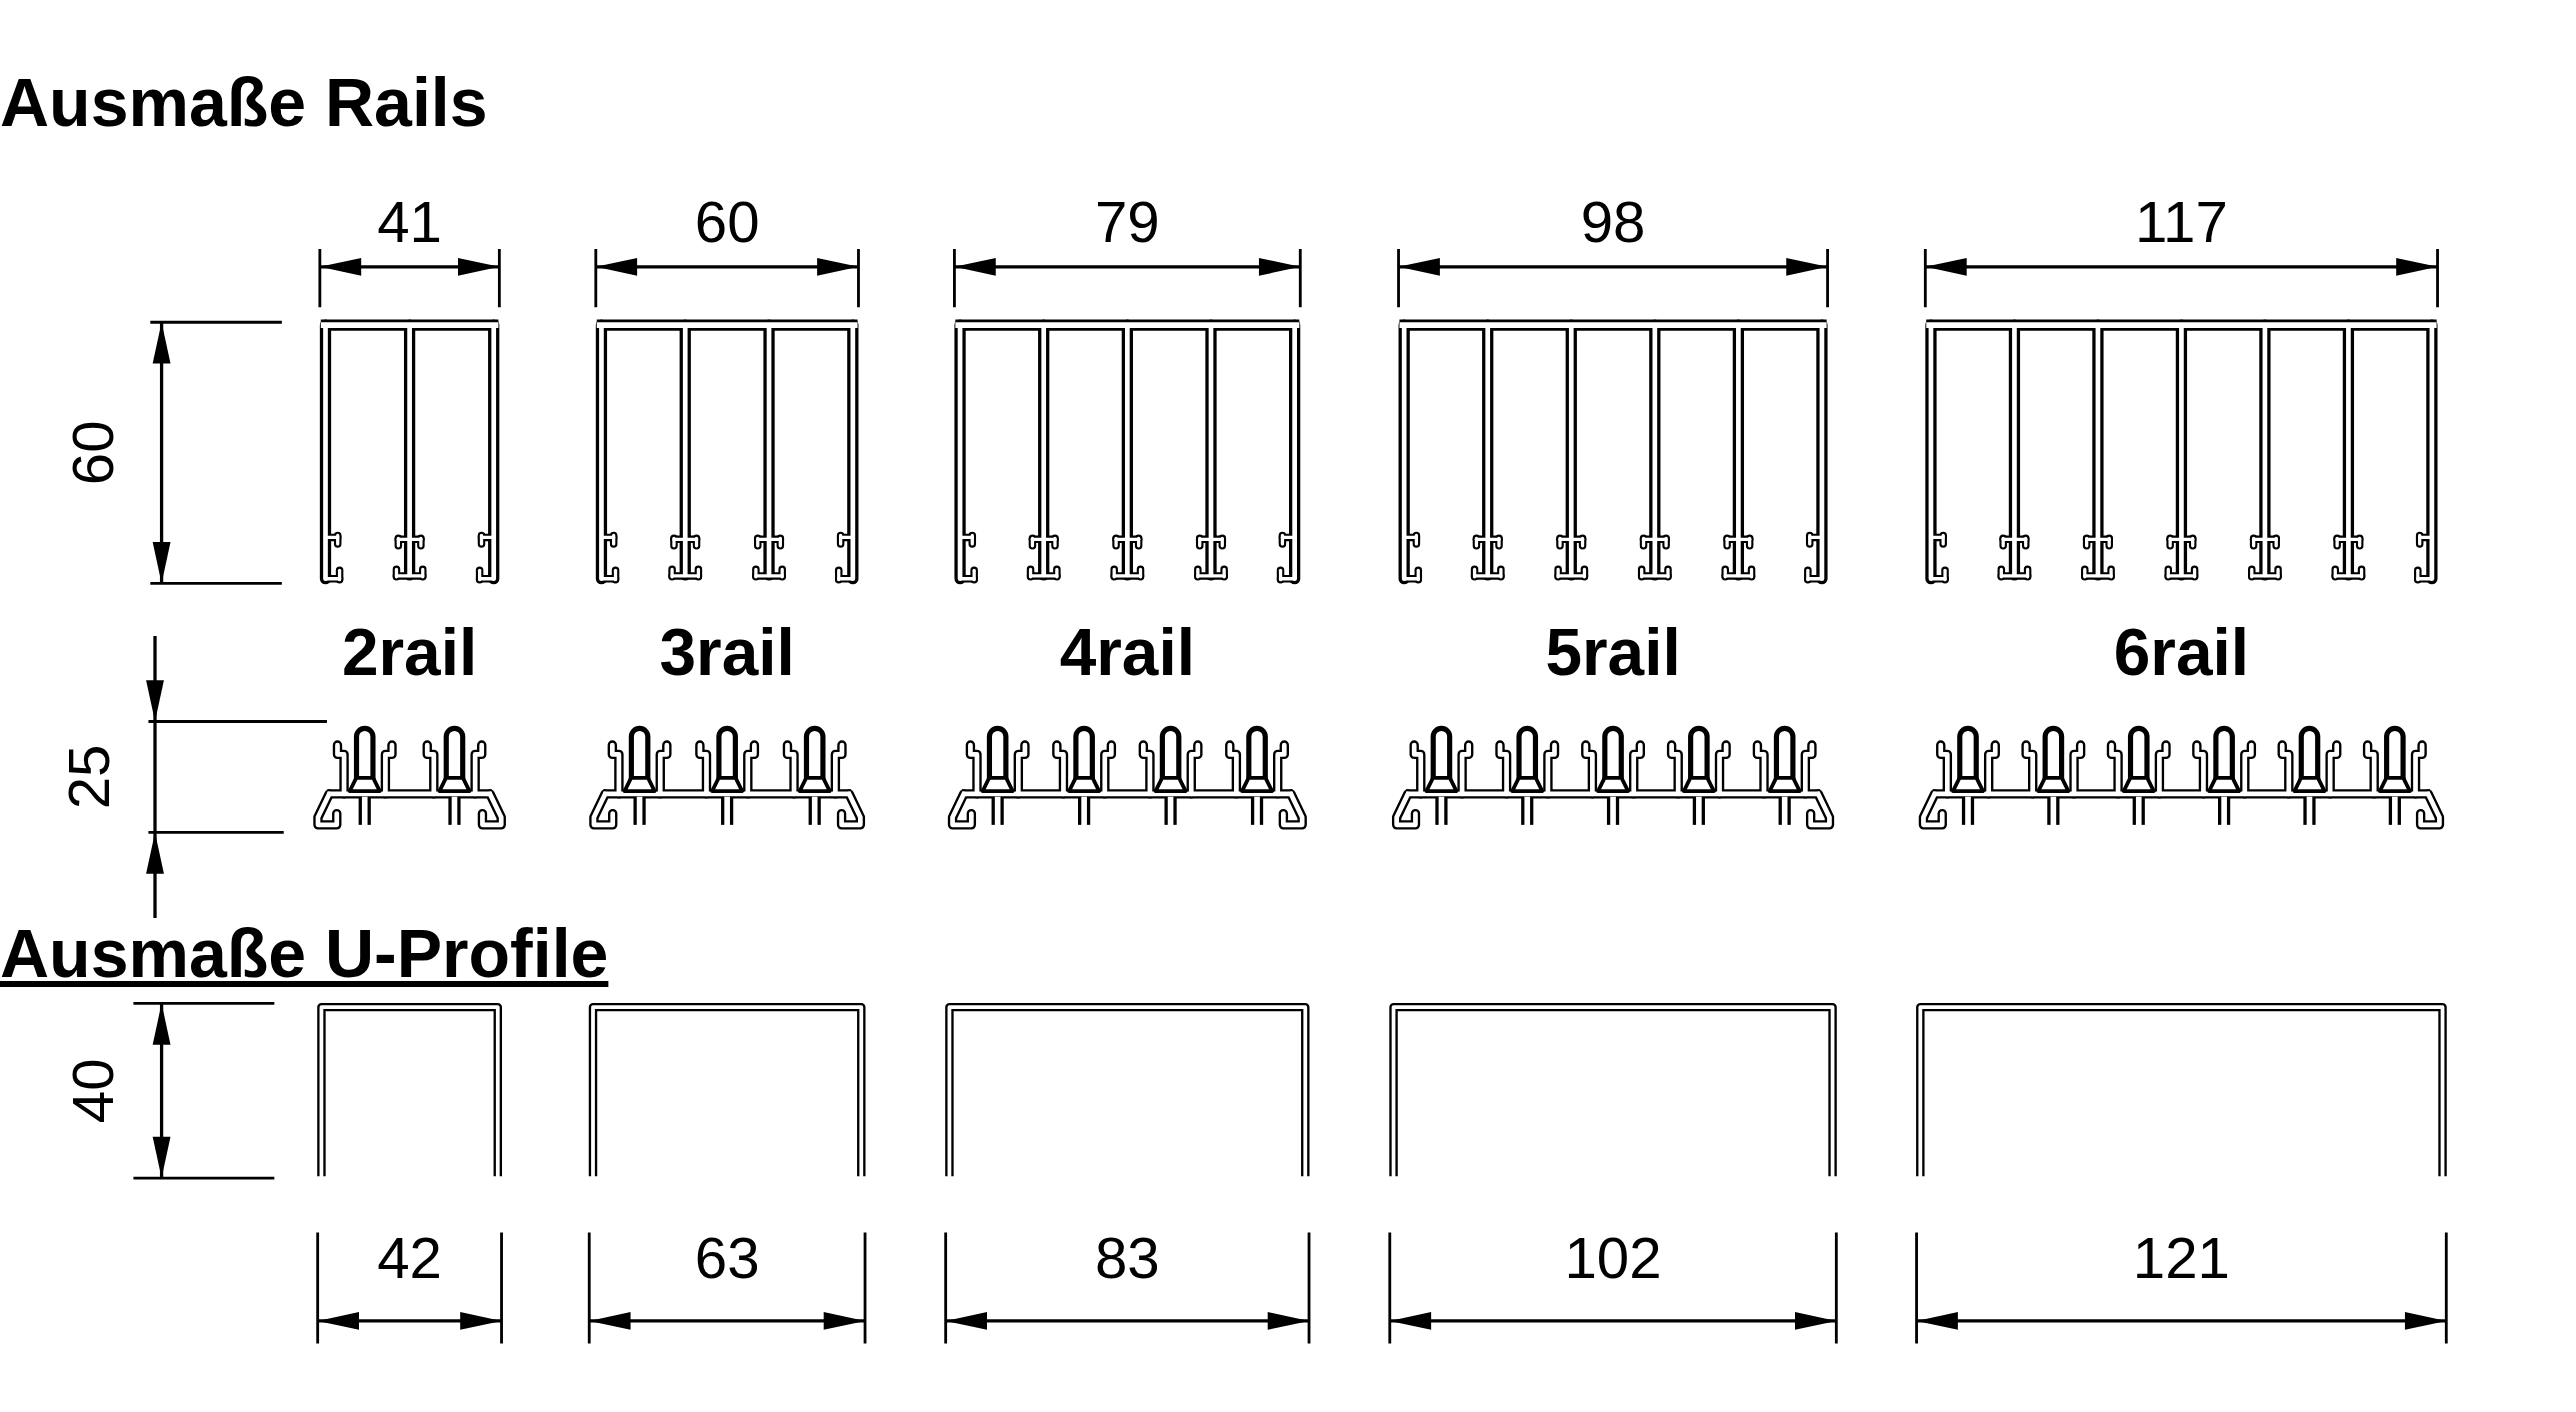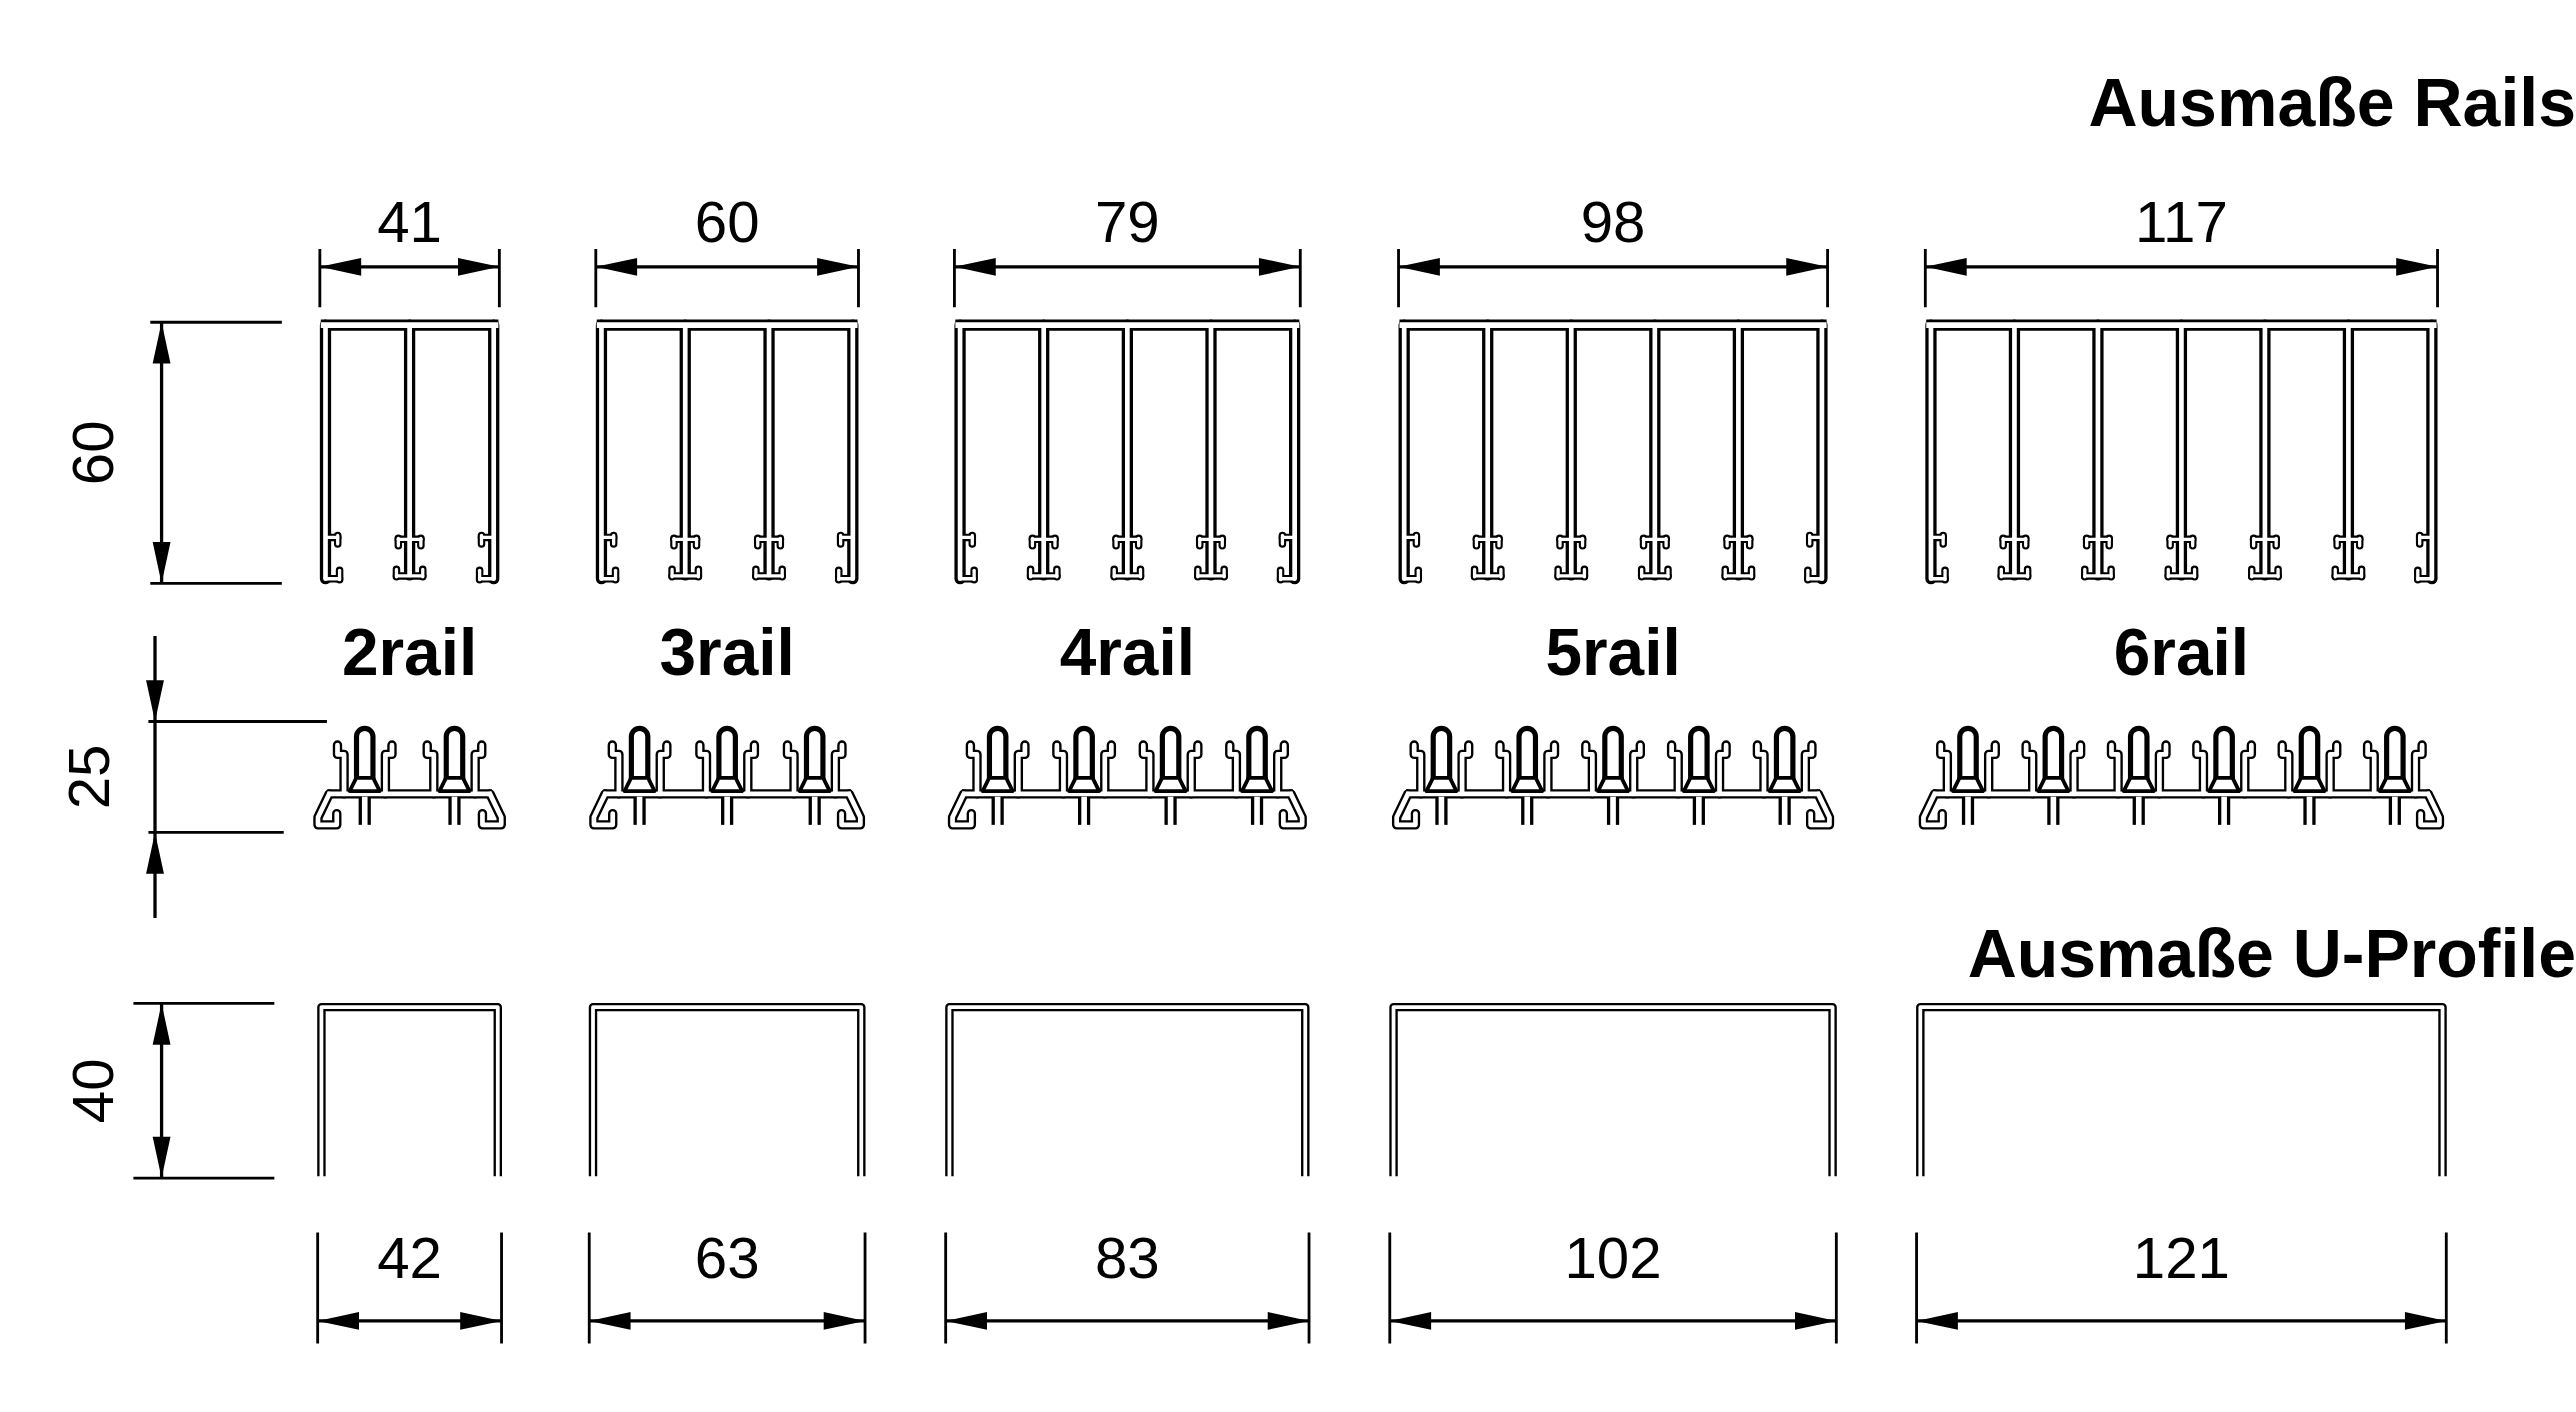--- a/index.html
+++ b/index.html
@@ -1,21 +1,21 @@
 <!DOCTYPE html>
 <html style="font-size:15px"><head>
 <meta charset="utf-8">
 <style>
   html,body{margin:0;padding:0;background:#fff;}
   #canvas{position:relative;width:2576px;height:1413px;background:#fff;overflow:hidden;
           font-family:"Liberation Sans",sans-serif;}
-  .title{position:absolute;left:0;width:100%;text-align:right;font-weight:bold;
+  .title{position:absolute;left:0;width:100%;text-align:left;font-weight:bold;
          font-size:68px;color:#000;line-height:1;}
   #title-rails{top:68px;}
-  #title-u{top:919px;}
+  #title-u{top:919px;text-decoration:underline;}
   svg{position:absolute;top:0;left:0;}
   svg text{font-family:"Liberation Sans",sans-serif;fill:#000;}
 </style>
 </head>
 <body>
 
 <div id="canvas">
   <div class="title" id="title-rails">Ausmaße Rails</div>
   <div class="title" id="title-u">Ausmaße U-Profile</div>
   <svg id="drawing" width="2576" height="1413" viewBox="0 0 2742 1504">

